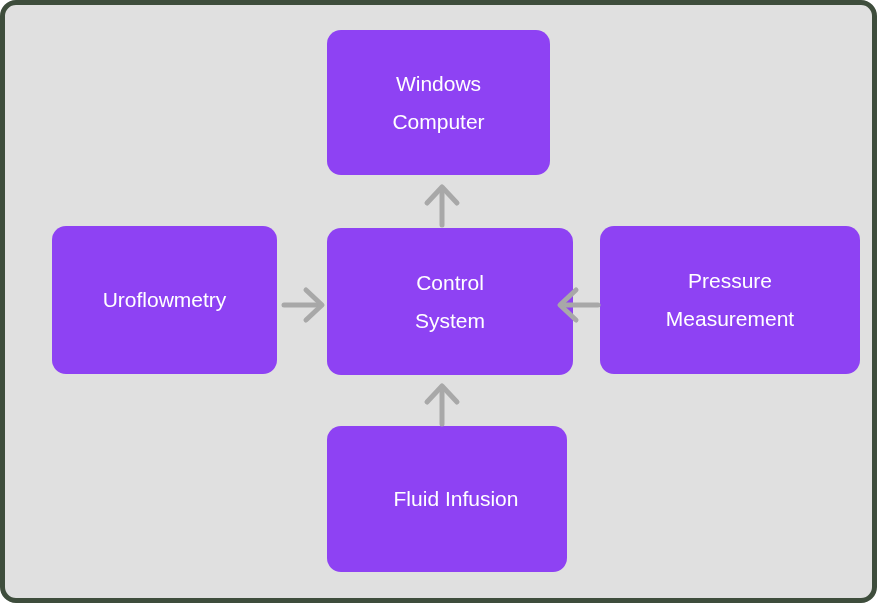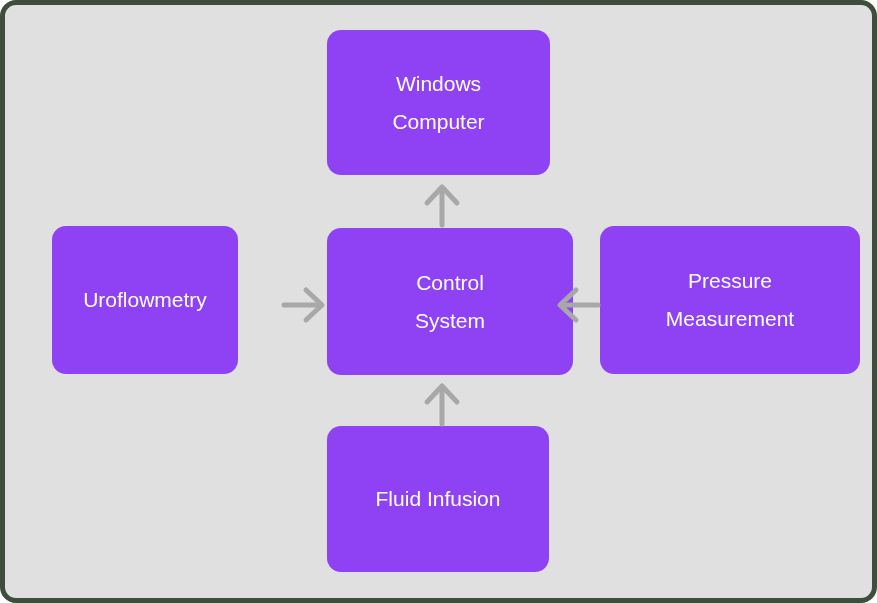--- a/index.html
+++ b/index.html
@@ -29,24 +29,24 @@
     display: flex;
     align-items: center;
     justify-content: center;
     text-align: center;
     font-size: 21px;
     line-height: 38px;
     white-space: pre-line;
   }
   
   .n-windows   { left: 322px; top: 25px;  width: 223px; height: 145px; }
-  .n-uro       { left: 47px;  top: 221px; width: 186px; height: 148px; text-align: center; }
+  .n-uro       { left: 47px;  top: 221px; width: 225px; height: 148px; text-align: center; }
   .n-control   { left: 322px; top: 223px; width: 246px; height: 147px; }
   .n-pressure  { left: 595px; top: 221px; width: 260px; height: 148px; }
-  .n-fluid     { left: 322px; top: 421px; width: 222px; height: 146px; }
+  .n-fluid     { left: 322px; top: 421px; width: 222px; height: 146px; padding-left: 18px; }
 
   .arrow {
     position: absolute;
   }
   .a-up-top    { left: 414px; top: 174px; }
   .a-right     { left: 275px; top: 277px; }
   .a-left      { left: 547px; top: 277px; }
   .a-up-bottom { left: 414px; top: 373px; }
 
   .arrow svg polyline, .arrow svg line {

